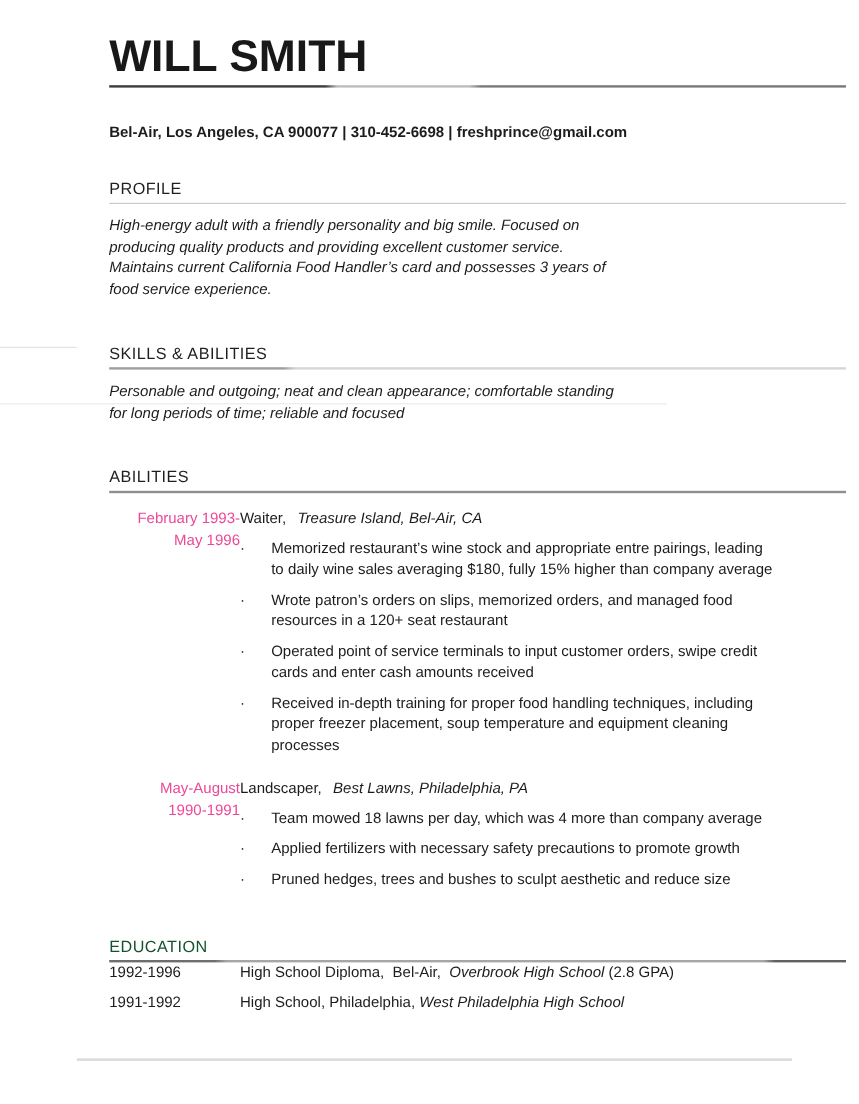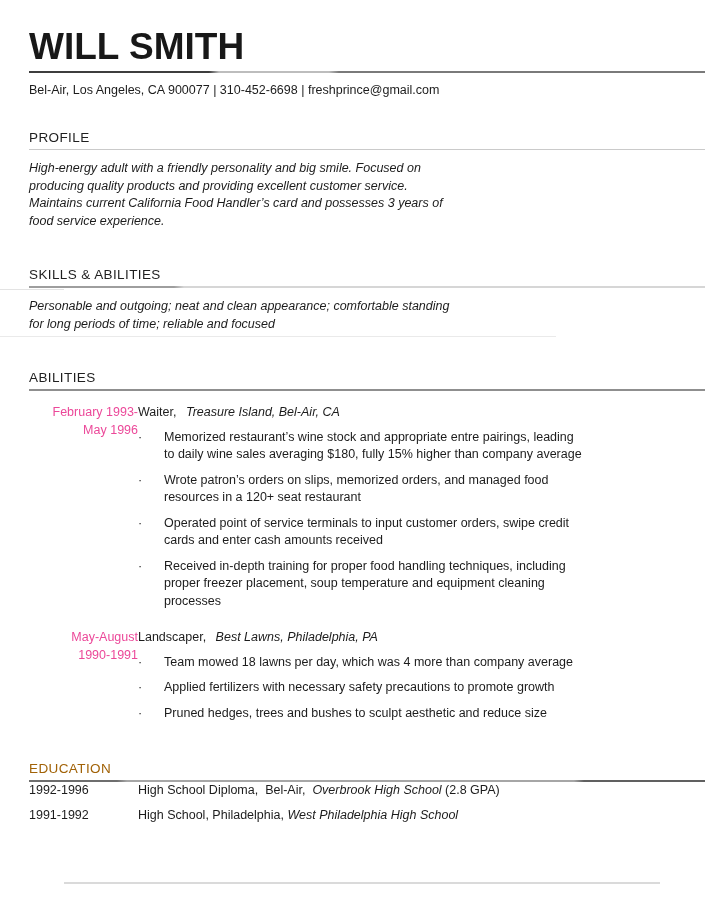--- a/index.html
+++ b/index.html
@@ -7,21 +7,21 @@
     width: 716px; height: 920px;
     background: #ffffff;
     position: relative;
     overflow: hidden;
     font-family: "Liberation Sans", "DejaVu Sans", sans-serif;
     color: #1c1c1c;
     -webkit-font-smoothing: antialiased;
   }
   .page {
     position: relative;
-    padding: 26px 11px 0 29px;
+    padding: 26px 11px 0 91px;
     box-sizing: border-box;
     width: 716px; height: 920px;
   }
   
   .name {
     font-size: 37px;
     font-weight: 600;
     letter-spacing: 0px;
     line-height: 42px;
     color: #181818;
@@ -29,39 +29,40 @@
   }
   .name-rule {
     margin-top: 3px;
     height: 2px;
     background: linear-gradient(to right,
       #3d3d3d 0px, #3d3d3d 180px,
       #bdbdbd 190px, #bdbdbd 300px,
       #7a7a7a 310px, #7a7a7a 100%);
   }
   .contact {
-    margin-top: 9px;
+    margin-top: 29px;
     font-size: 12.5px;
     line-height: 17px;
     color: #1c1c1c;
+    font-weight: bold;
   }
   
   .section { position: relative; }
   .sec-profile    { margin-top: 30px; }
   .sec-skills     { margin-top: 36px; }
   .sec-experience { margin-top: 36px; }
   .sec-education  { margin-top: 38px; }
   .sec-title {
     font-size: 13.5px;
     line-height: 18px;
     letter-spacing: 0.4px;
     color: #1f1f1f;
     font-weight: 400;
   }
-  .sec-title.gray { color: #a16207; }
+  .sec-title.gray { color: #14532d; }
   .rule-profile    { height: 1px; background: #cacaca; margin-top: 2px; }
   .rule-skills     { height: 2px; margin-top: 2px;
     background: linear-gradient(to right, #9e9e9e 0 145px, #d6d6d6 155px 100%); }
   .rule-experience { height: 2px; background: #8f8f8f; margin-top: 2px; }
   .rule-education  { height: 2px; margin-top: 2px;
     background: linear-gradient(to right,
       #6e6e6e 0 88px, #a6a6a6 98px 545px, #606060 555px 100%); }
   .para {
     margin-top: 10px;
     font-size: 12.5px;

